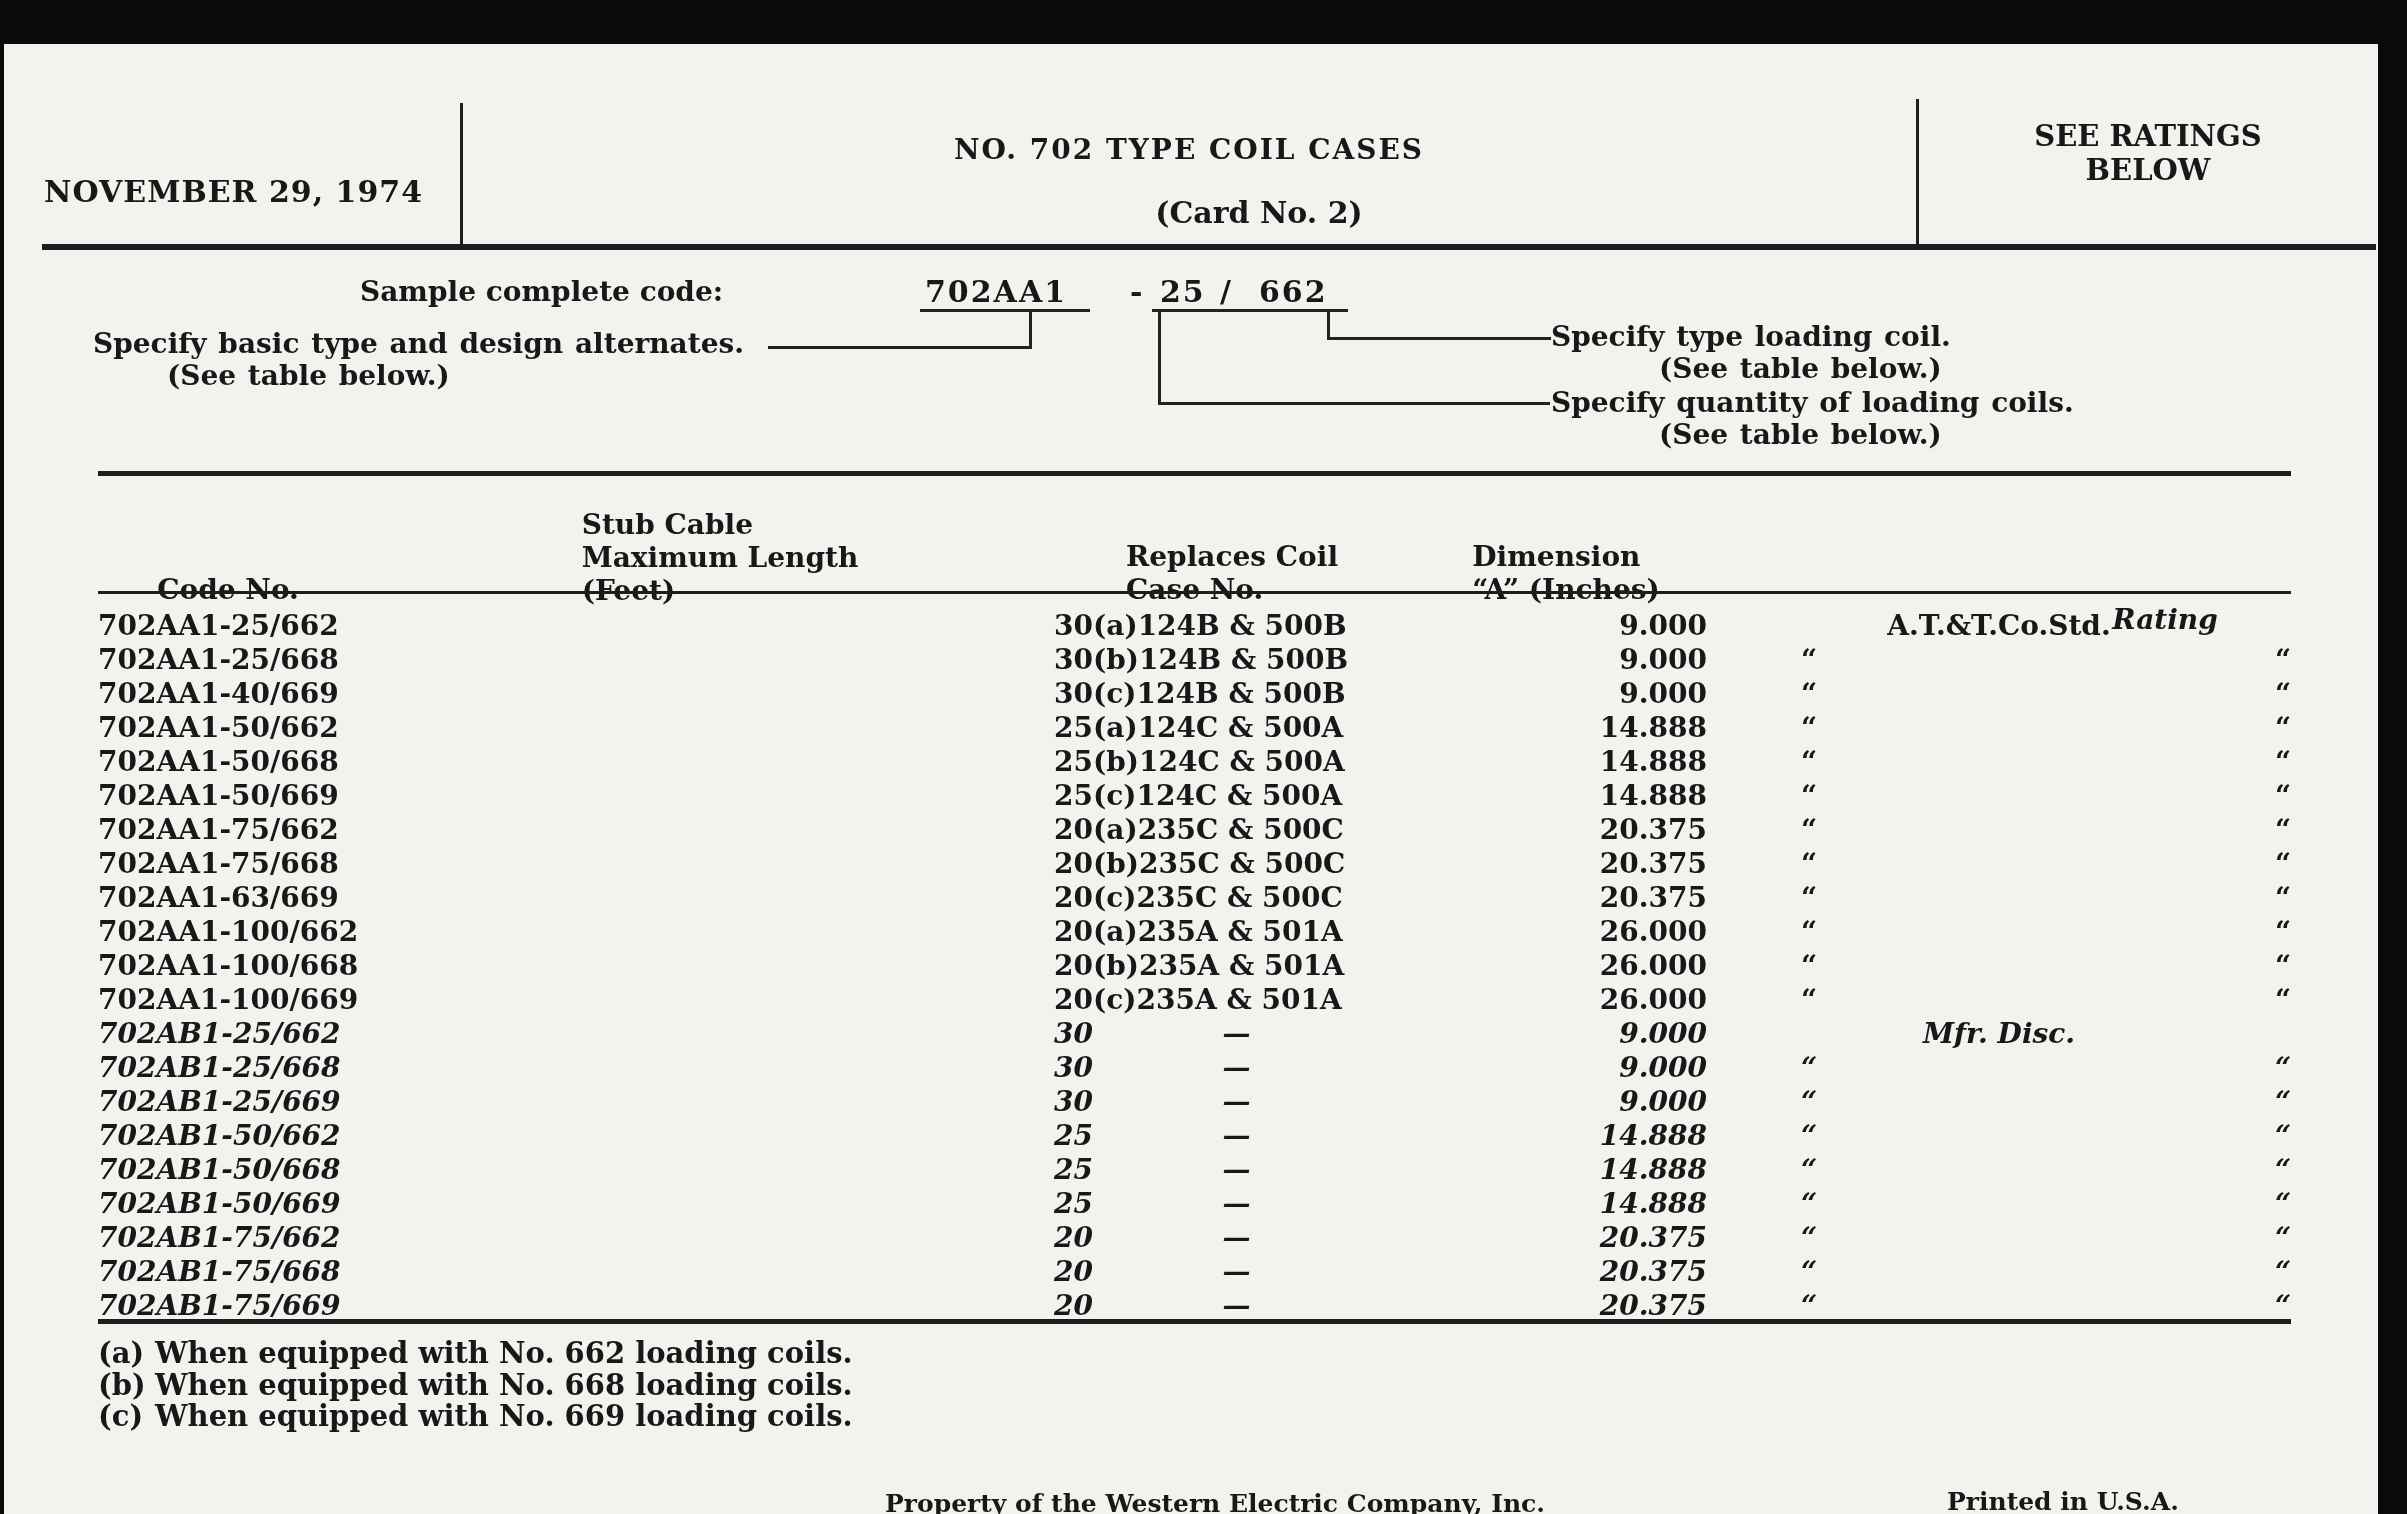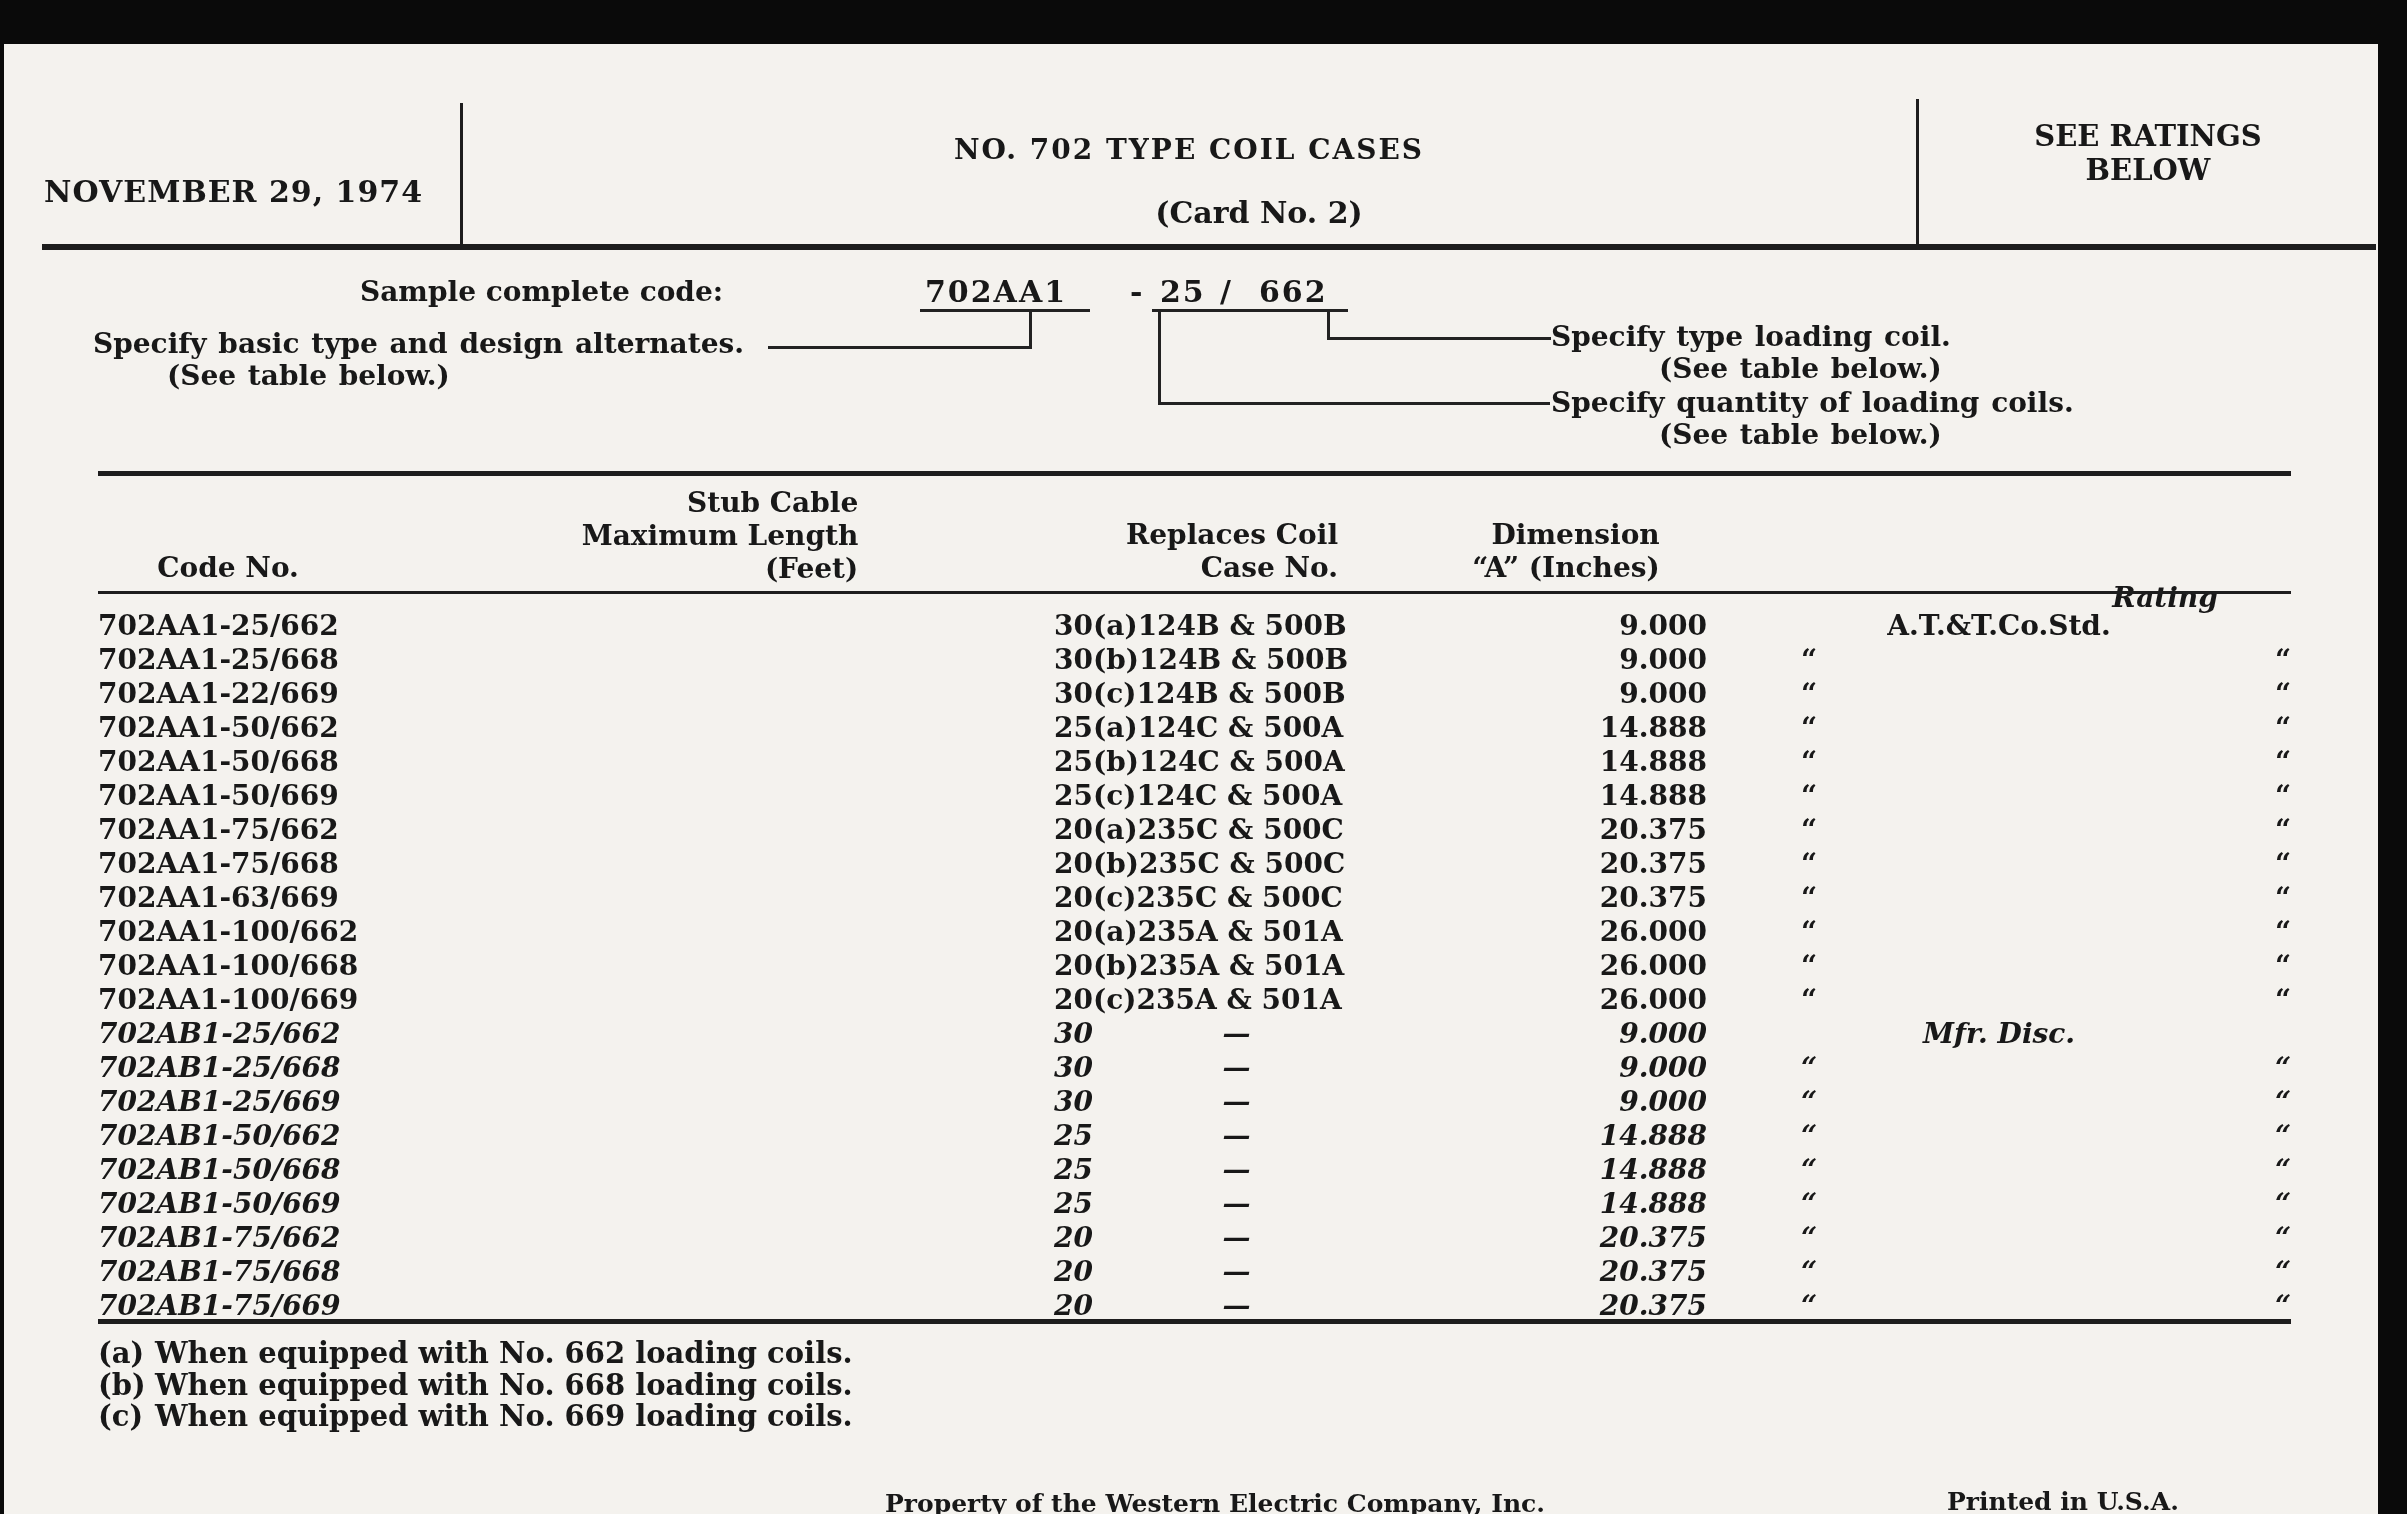--- a/index.html
+++ b/index.html
@@ -49,21 +49,21 @@
   .callout { font-size:28px; word-spacing:2px; }
   .co-basic  { left:89px;   top:283px; }
   .co-basic2 { left:163px;  top:315px; }
   .co-type   { left:1547px; top:276px; }
   .co-type2  { left:1655px; top:308px; }
   .co-qty    { left:1547px; top:342px; }
   .co-qty2   { left:1655px; top:374px; }
 
   
   .th { position:absolute; font-weight:bold; font-size:28px; line-height:33px;
-        text-align:right; transform:translateX(-50%); white-space:nowrap; }
+        text-align:left; transform:translateX(-50%); white-space:nowrap;margin-top:22px; }
   .th-code    { left:224px;  top:507px; }
   .th-stub    { left:716px;  top:442px; }
   .th-repl    { left:1228px; top:474px; }
   .th-dim     { left:1562px; top:474px; }
   .th-rating  { left:2161px; top:537px;font-style:italic; }
 
   
   table.coil { position:absolute; left:94px; top:565px; width:2193px;
                border-collapse:collapse; table-layout:fixed; }
   table.coil td { padding:0; font-size:28px; font-weight:bold; line-height:34px;
@@ -162,21 +162,21 @@
           <td class="c-repl">(b)124B &amp; 500B</td>
           <td class="c-dim">9.000</td>
           <td class="c-rating">
             <div class="ditto-pair">
               <span>“</span>
               <span>“</span>
             </div>
           </td>
         </tr>
         <tr>
-          <td class="c-code">702AA1-22/669</td>
+          <td class="c-code">702AA1-40/669</td>
           <td class="c-stub">30</td>
           <td class="c-repl">(c)124B &amp; 500B</td>
           <td class="c-dim">9.000</td>
           <td class="c-rating">
             <div class="ditto-pair">
               <span>“</span>
               <span>“</span>
             </div>
           </td>
         </tr>

